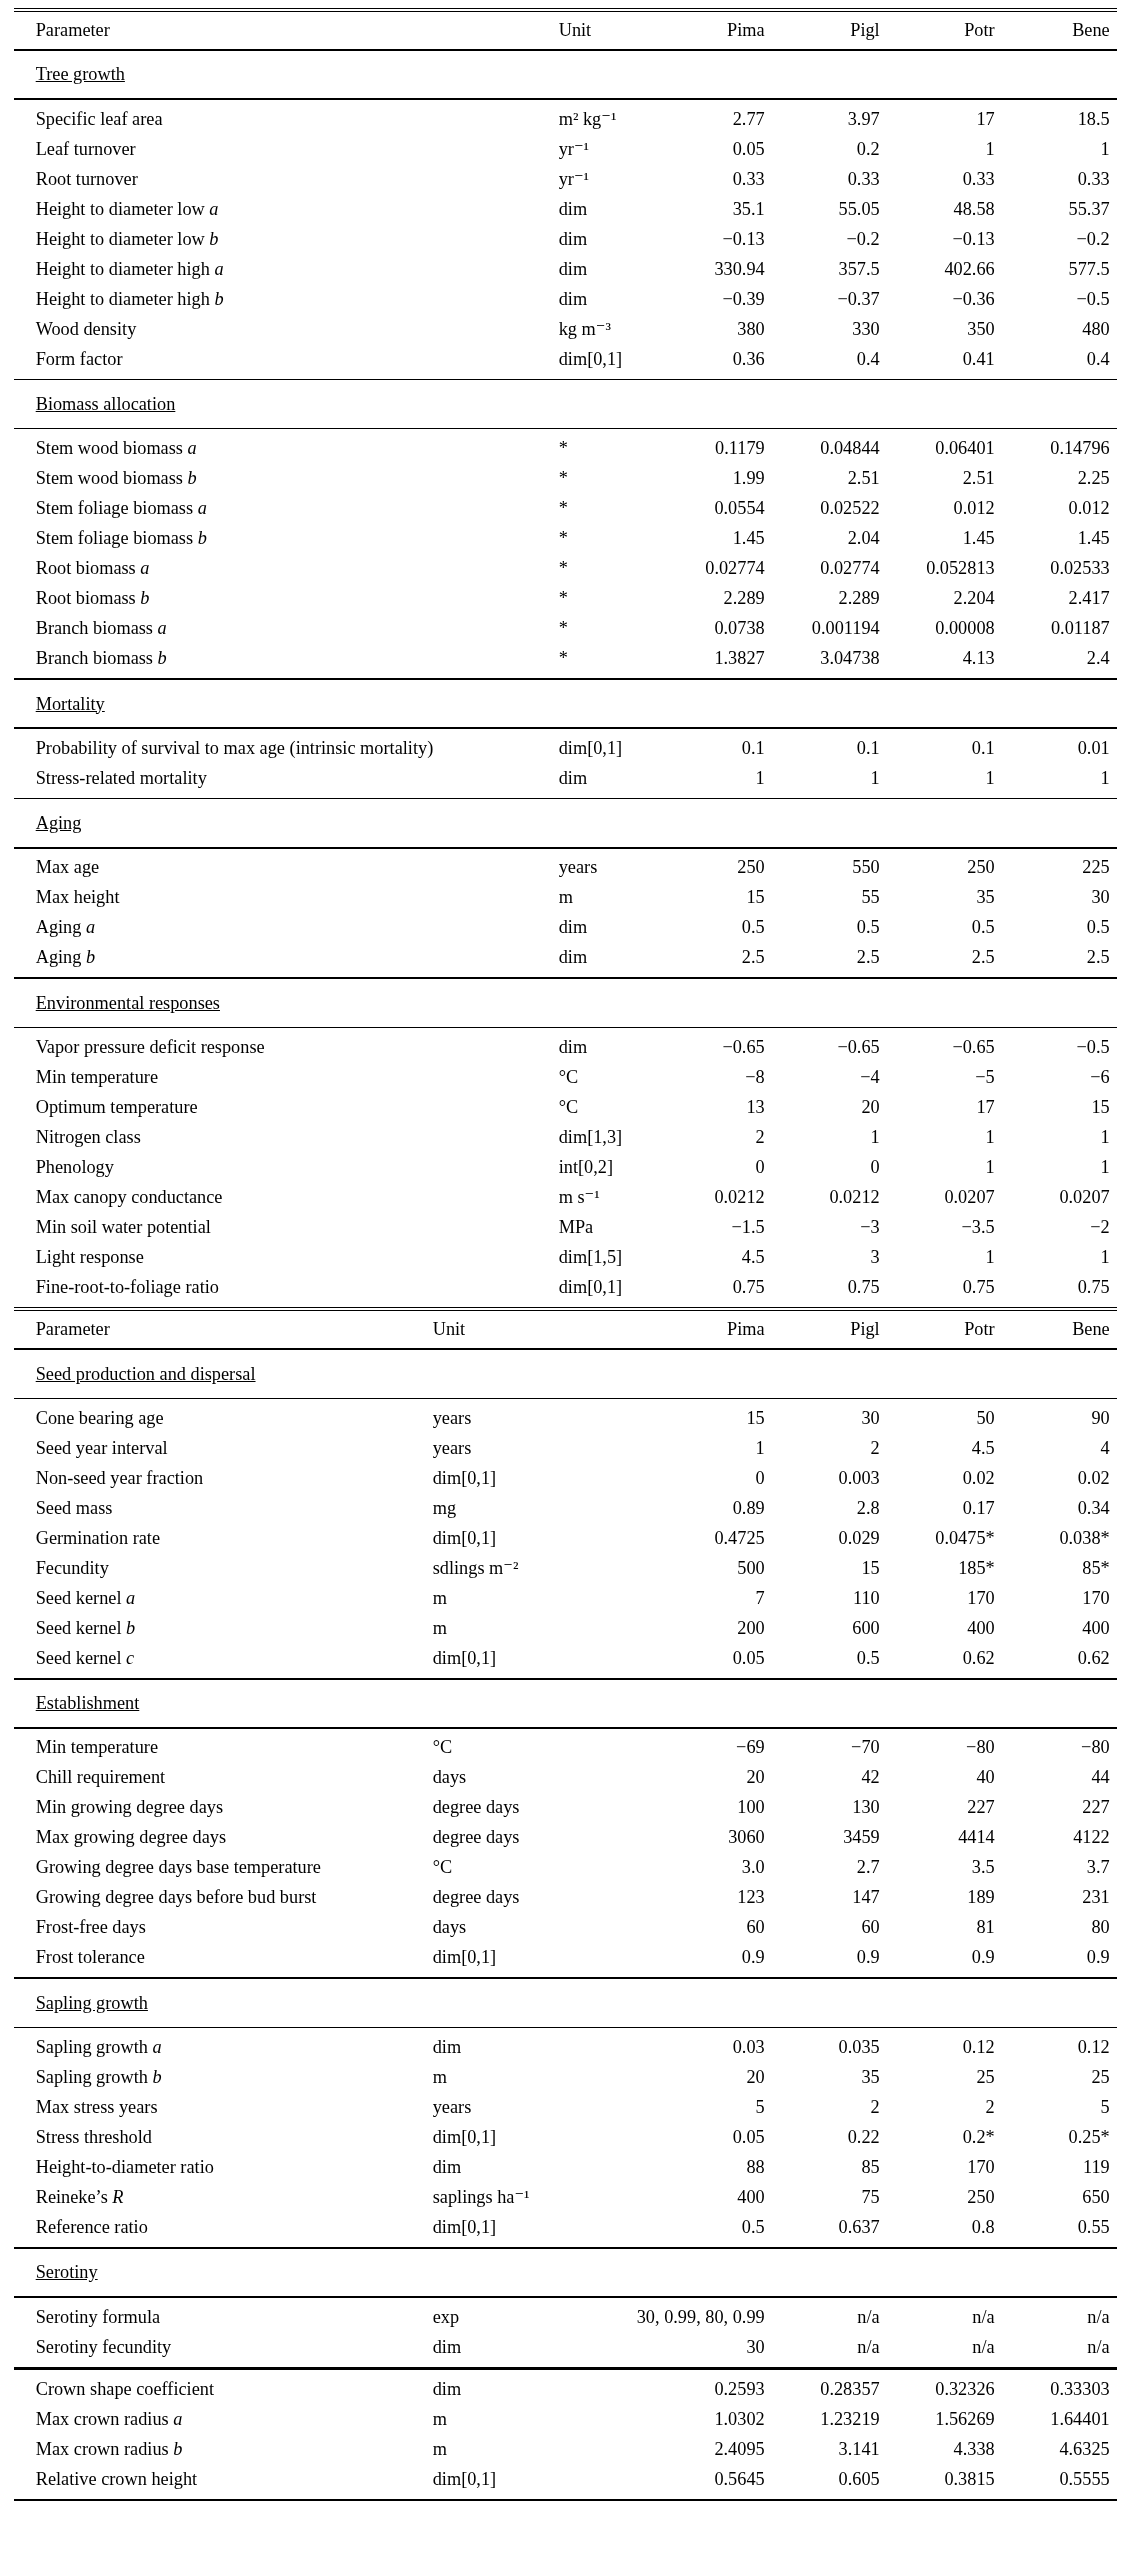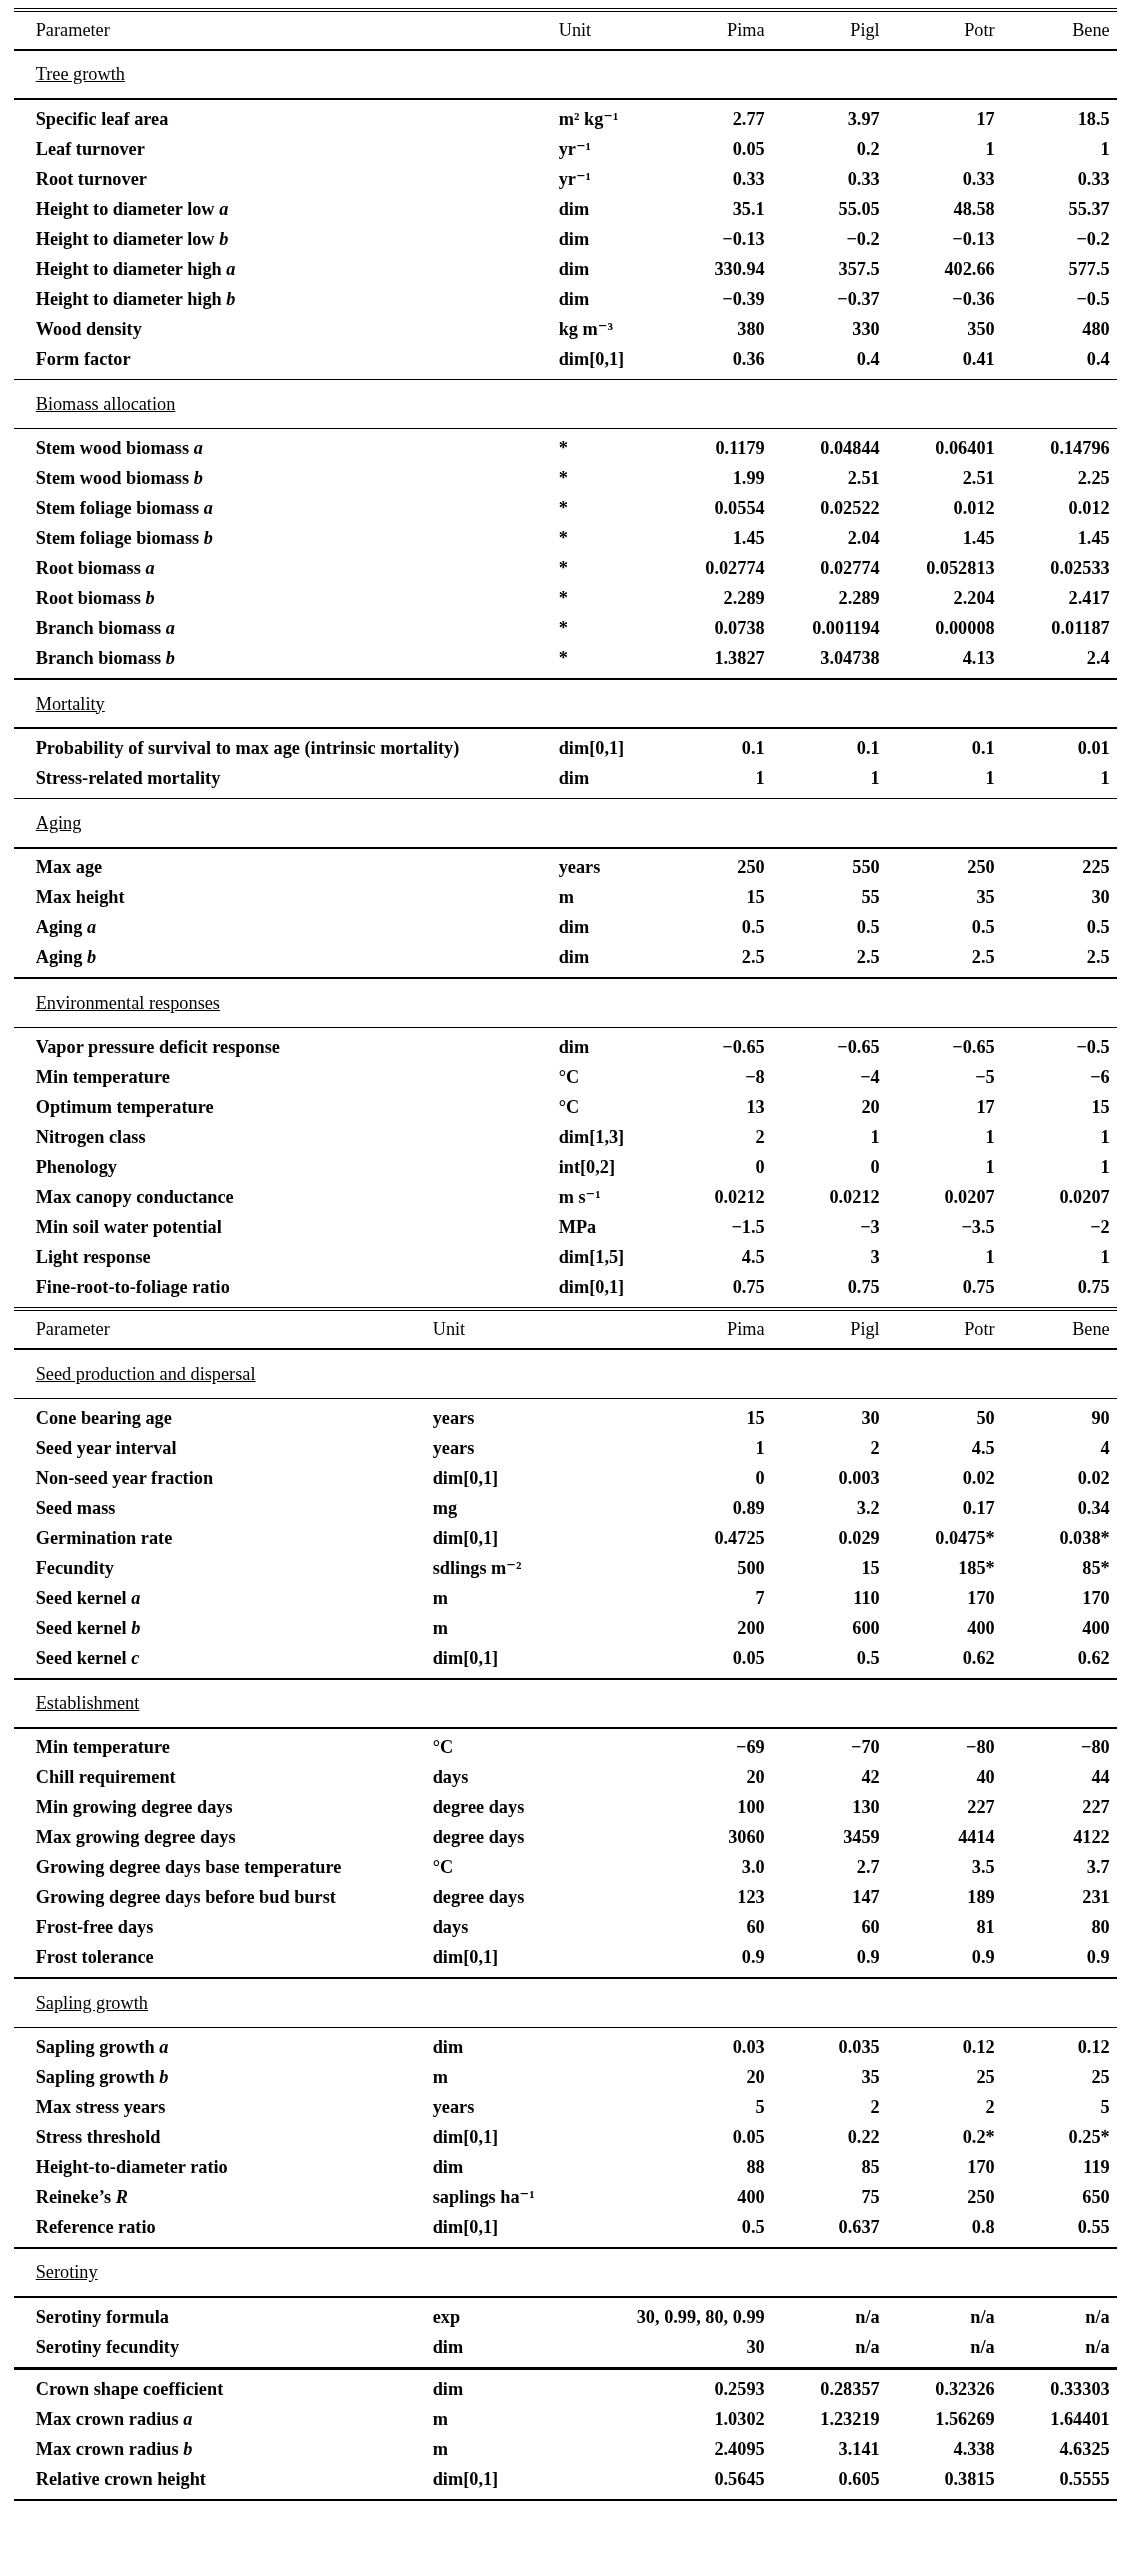--- a/index.html
+++ b/index.html
@@ -15,21 +15,21 @@
   }
   .ptable{margin:0 13.7px;}
   .rule{height:1.6px;background:#000;}
   .rule.double{height:2.2px;background:transparent;border-top:1.6px solid #000;border-bottom:1.6px solid #000;}
   .rule.end{height:2.2px;}
   .row{display:grid;padding-left:22px;padding-right:8.2px;}
   .t1 .data-row, .header-row.t1{grid-template-columns:523px 68px 138px 115px 115px 115px;}
   .t2 .data-row, .header-row.t2{grid-template-columns:397px 194px 138px 115px 115px 115px;}
   .header-row{line-height:35px;padding-top:1.1px;padding-bottom:1.1px;}
   .data-row{line-height:30px;}
-  .rows{padding:3.8px 0 5px 0;font-weight:bold;}
+  .rows{padding:3.8px 0 5px 0;}
   .cell{overflow:visible;}
   .cell.param{white-space:nowrap;}
   .cell.unit{white-space:nowrap;}
   .cell.val{display:flex;justify-content:flex-end;}
   .cell.val .vtext{white-space:nowrap;}
   .title-row{display:block;padding:8.8px 8.2px 8.8px 22px;line-height:30px;text-decoration:underline;}
   i{font-style:italic;}
 </style>
 </head>
 <body>
@@ -666,21 +666,21 @@
               <span class="vtext">0.02</span>
             </div>
           </div>
           <div class="row data-row">
             <div class="cell param">Seed mass</div>
             <div class="cell unit">mg</div>
             <div class="cell val">
               <span class="vtext">0.89</span>
             </div>
             <div class="cell val">
-              <span class="vtext">3.2</span>
+              <span class="vtext">2.8</span>
             </div>
             <div class="cell val">
               <span class="vtext">0.17</span>
             </div>
             <div class="cell val">
               <span class="vtext">0.34</span>
             </div>
           </div>
           <div class="row data-row">
             <div class="cell param">Germination rate</div>

